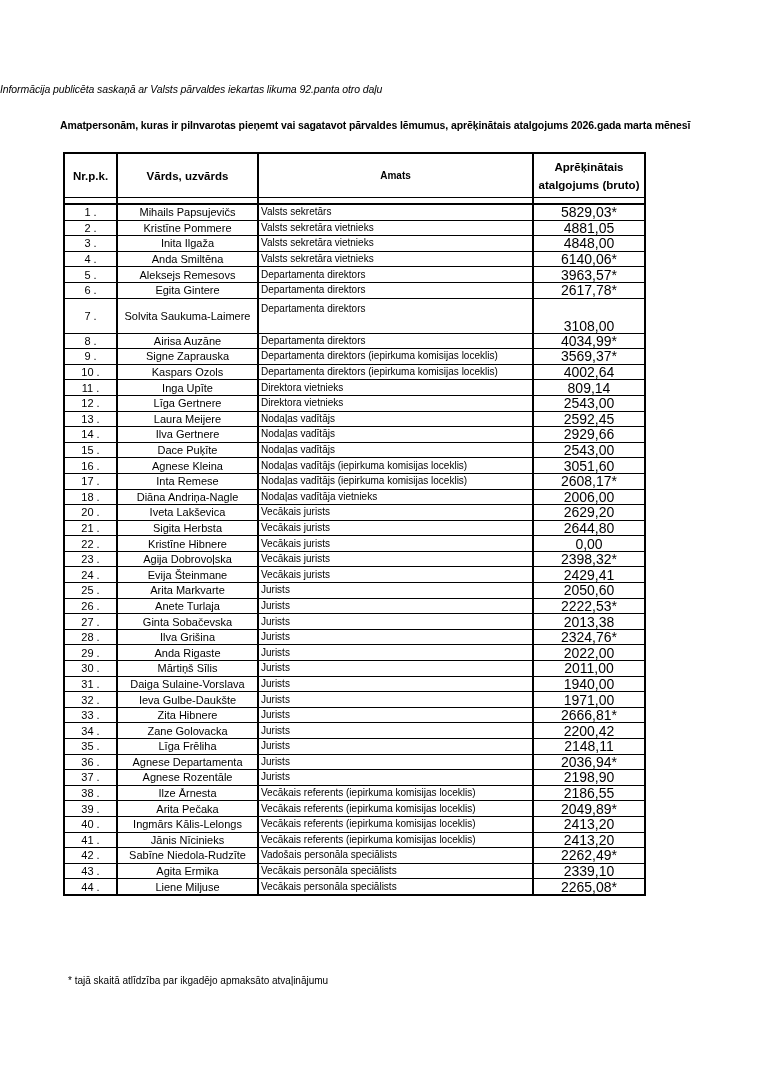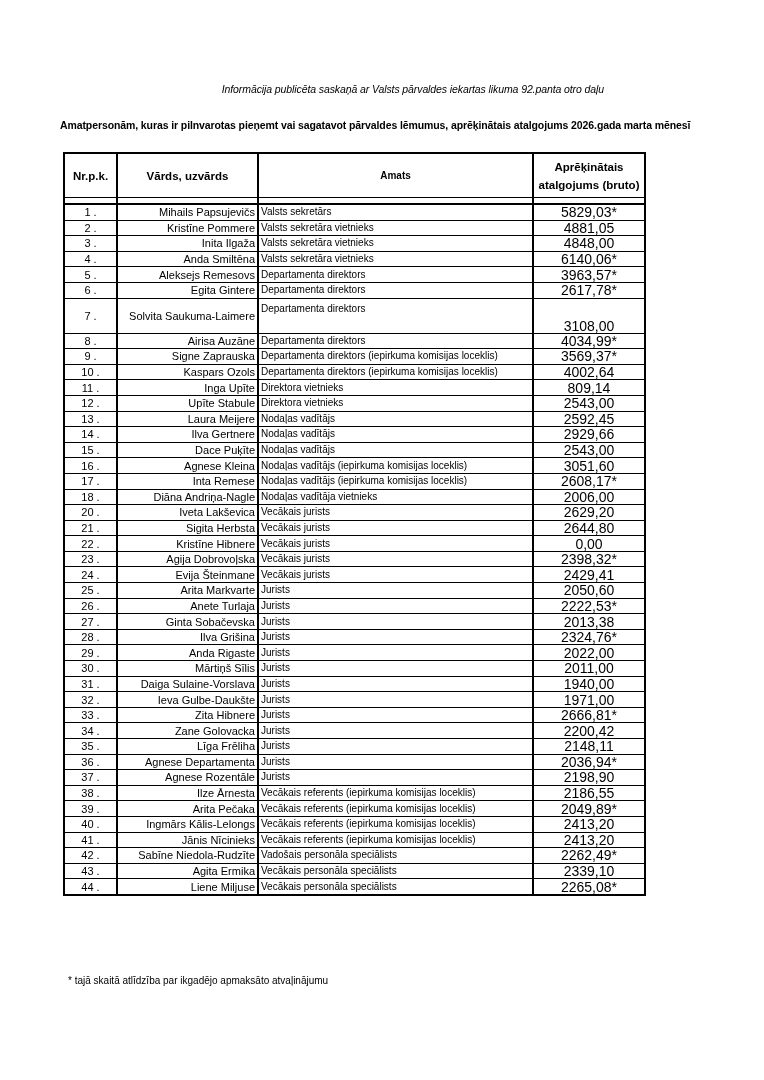--- a/index.html
+++ b/index.html
@@ -1,21 +1,21 @@
 <!DOCTYPE html>
 <html><head>
 <meta charset="utf-8">
 <style>
   html, body { margin: 0; padding: 0; background: #ffffff; }
   body {
     width: 764px; height: 1080px; position: relative; overflow: hidden;
     font-family: "Liberation Sans", "DejaVu Sans", sans-serif; color: #000;
   }
   .intro {
-    position: absolute; top: 83px; left: 0; width: 604px; text-align: right;
+    position: absolute; top: 83px; left: 0; width: 604px; text-align: left;
     font-style: italic; font-size: 10.5px; letter-spacing: -0.1px;
   }
   .title {
     position: absolute; top: 116px; left: 60px; width: 650px; text-align: left;
     font-weight: bold; font-size: 10.5px; line-height: 18px; letter-spacing: -0.1px;
   }
   table.salary {
     position: absolute; top: 152px; left: 63px;
     border-collapse: collapse; table-layout: fixed;
     border: 2px solid #000;
@@ -33,21 +33,21 @@
   table.salary th.amats-h { font-size: 10px; }
   table.salary tr.spacer td {
     height: 5px; padding: 0; border: 1px solid #000;
     border-left-width: 2px; border-right-width: 2px; border-bottom-width: 2px;
   }
   table.salary td {
     border: 1px solid #000; border-left-width: 2px; border-right-width: 2px;
     height: 14.6px; padding: 0 2px; line-height: 14px; white-space: nowrap; overflow: hidden;
   }
   td.nr { text-align: center; font-size: 11px; }
-  td.name { text-align: right; font-size: 11px; padding-left: 2px; }
+  td.name { text-align: center; font-size: 11px; padding-left: 2px; }
   td.amats { text-align: left; font-size: 10px; }
   td.amount { text-align: center; font-size: 14px; padding-right: 2px; }
   tr.tall td { height: 31px; }
   tr.tall td.amats { vertical-align: top; padding-top: 3px; }
   tr.tall td.amount { vertical-align: bottom; }
   .footnote {
     position: absolute; top: 975px; left: 68px; font-size: 10px;
   }
 </style>
 </head>
@@ -139,21 +139,21 @@
         <td class="amount">4002,64</td>
       </tr>
       <tr>
         <td class="nr">11 .</td>
         <td class="name">Inga Upīte</td>
         <td class="amats">Direktora vietnieks</td>
         <td class="amount">809,14</td>
       </tr>
       <tr>
         <td class="nr">12 .</td>
-        <td class="name">Upīte Stabule</td>
+        <td class="name">Līga Gertnere</td>
         <td class="amats">Direktora vietnieks</td>
         <td class="amount">2543,00</td>
       </tr>
       <tr>
         <td class="nr">13 .</td>
         <td class="name">Laura Meijere</td>
         <td class="amats">Nodaļas vadītājs</td>
         <td class="amount">2592,45</td>
       </tr>
       <tr>

